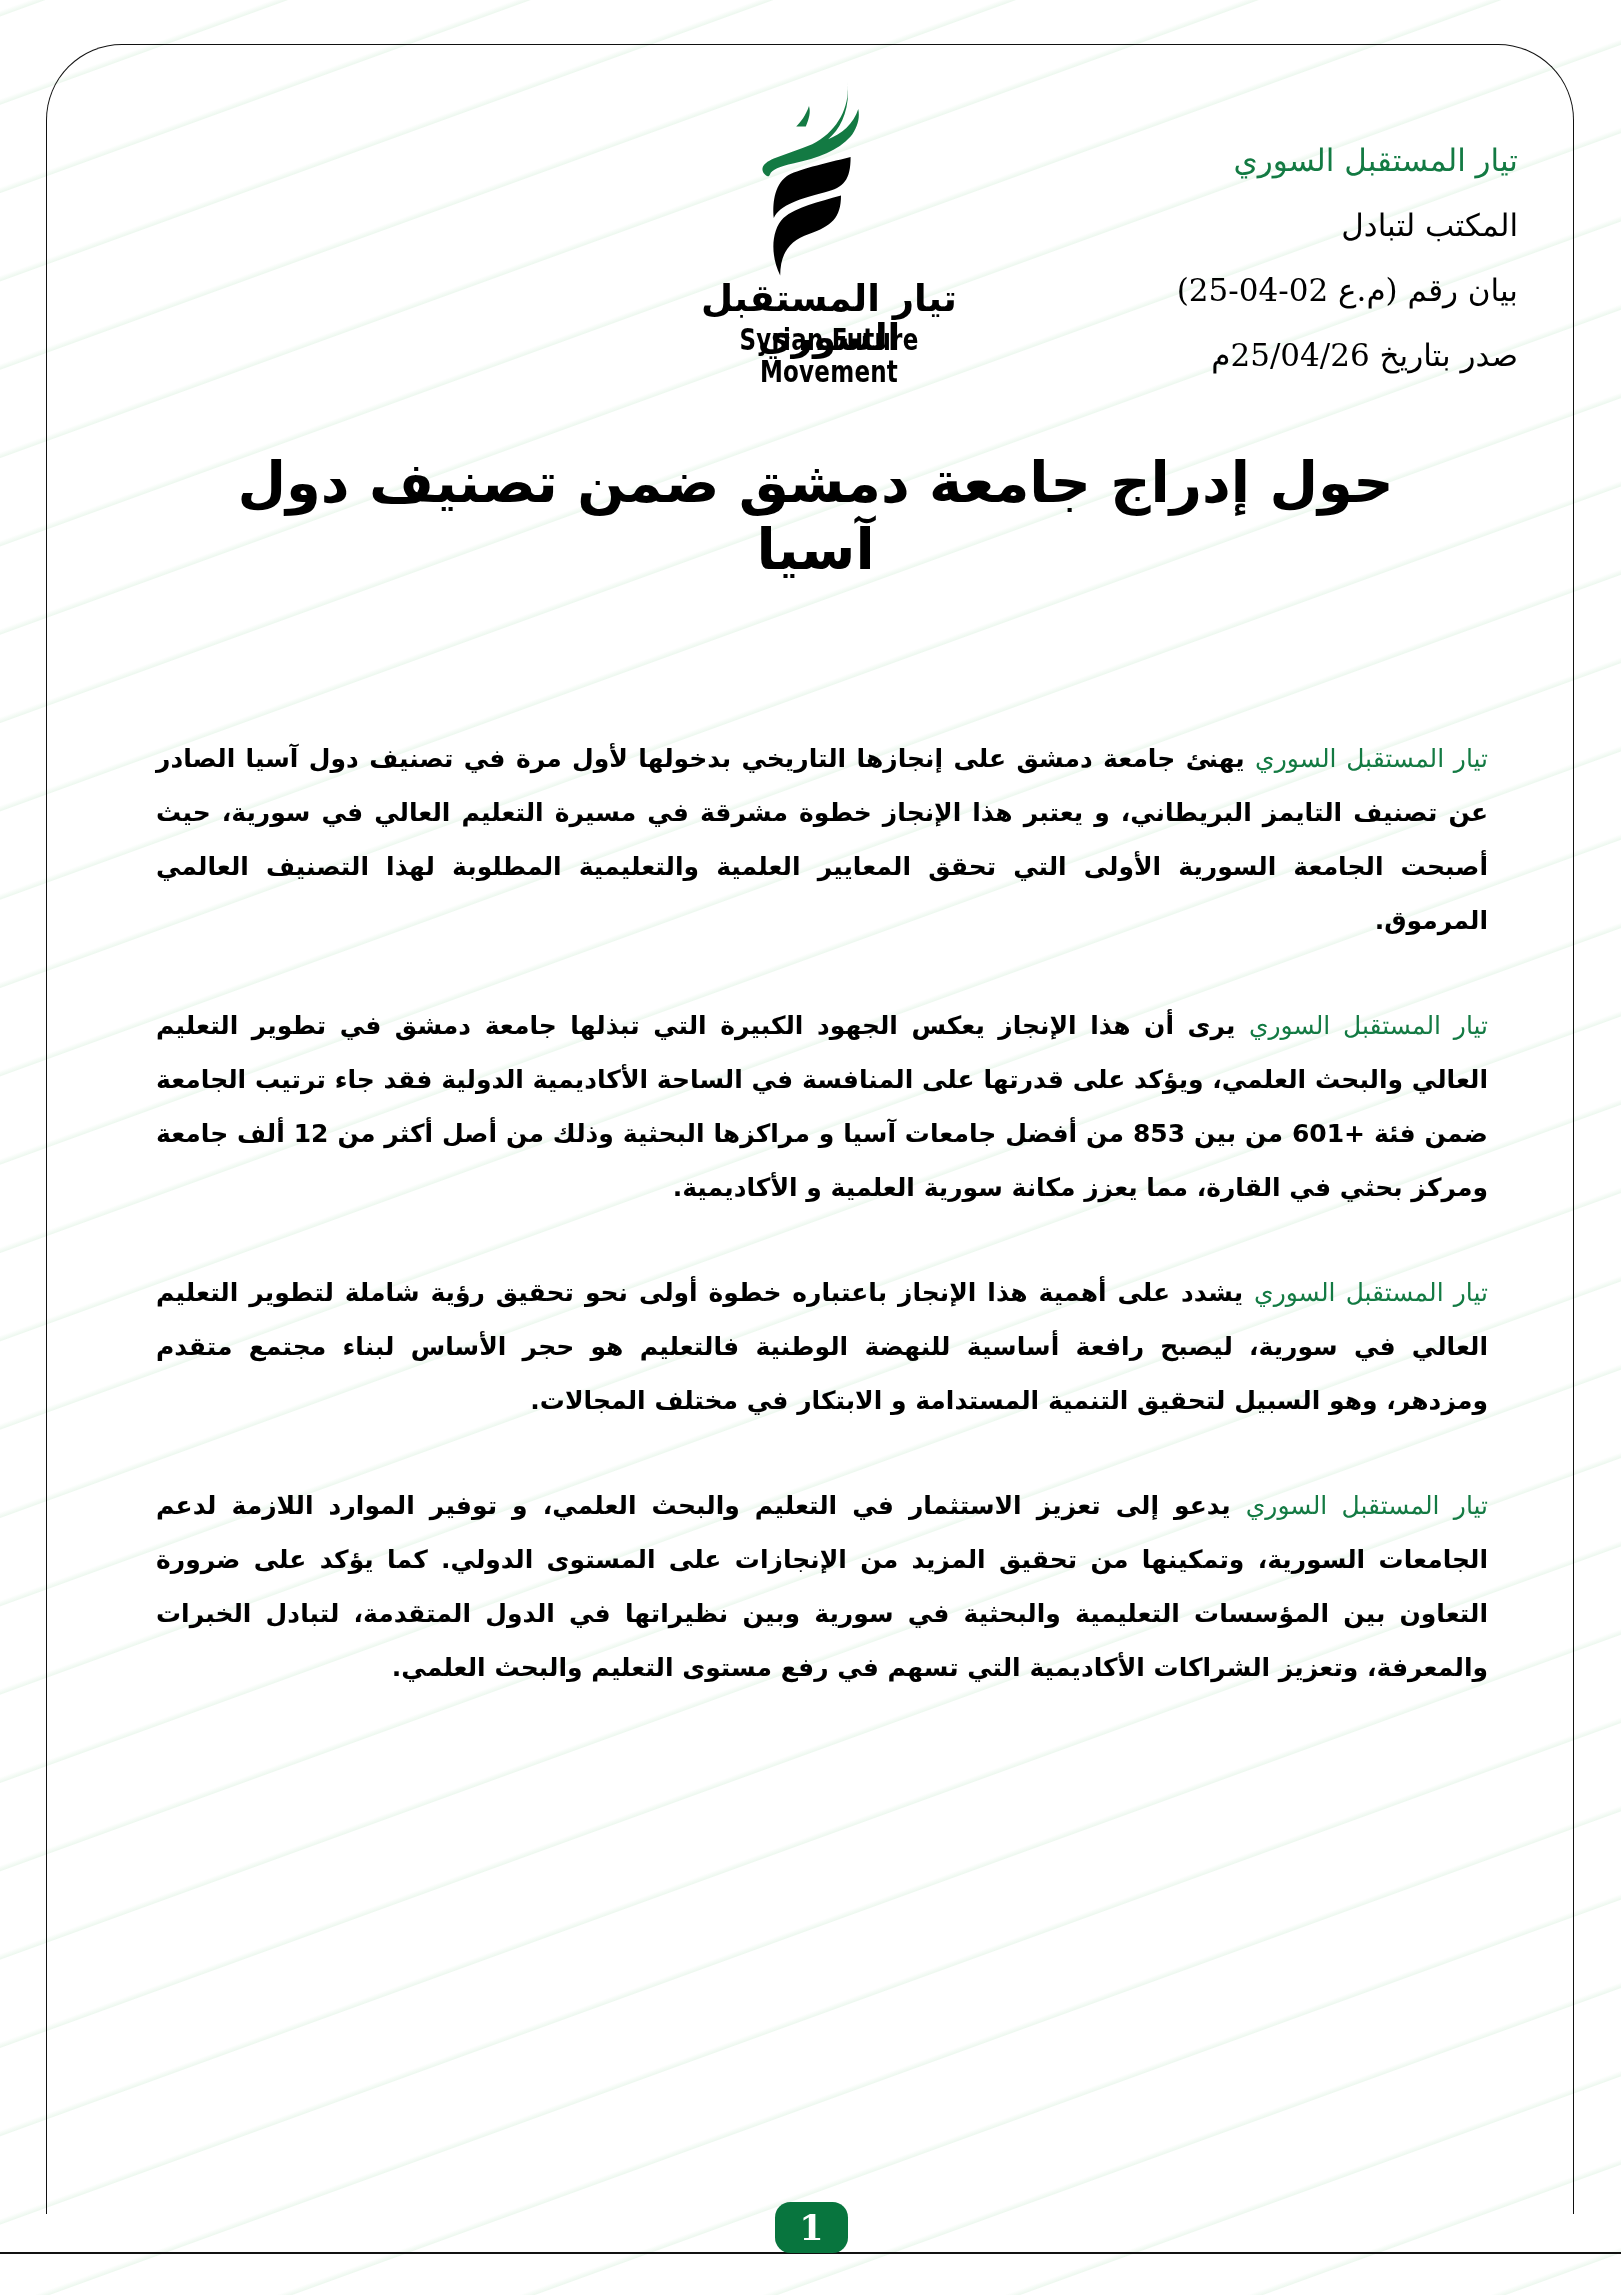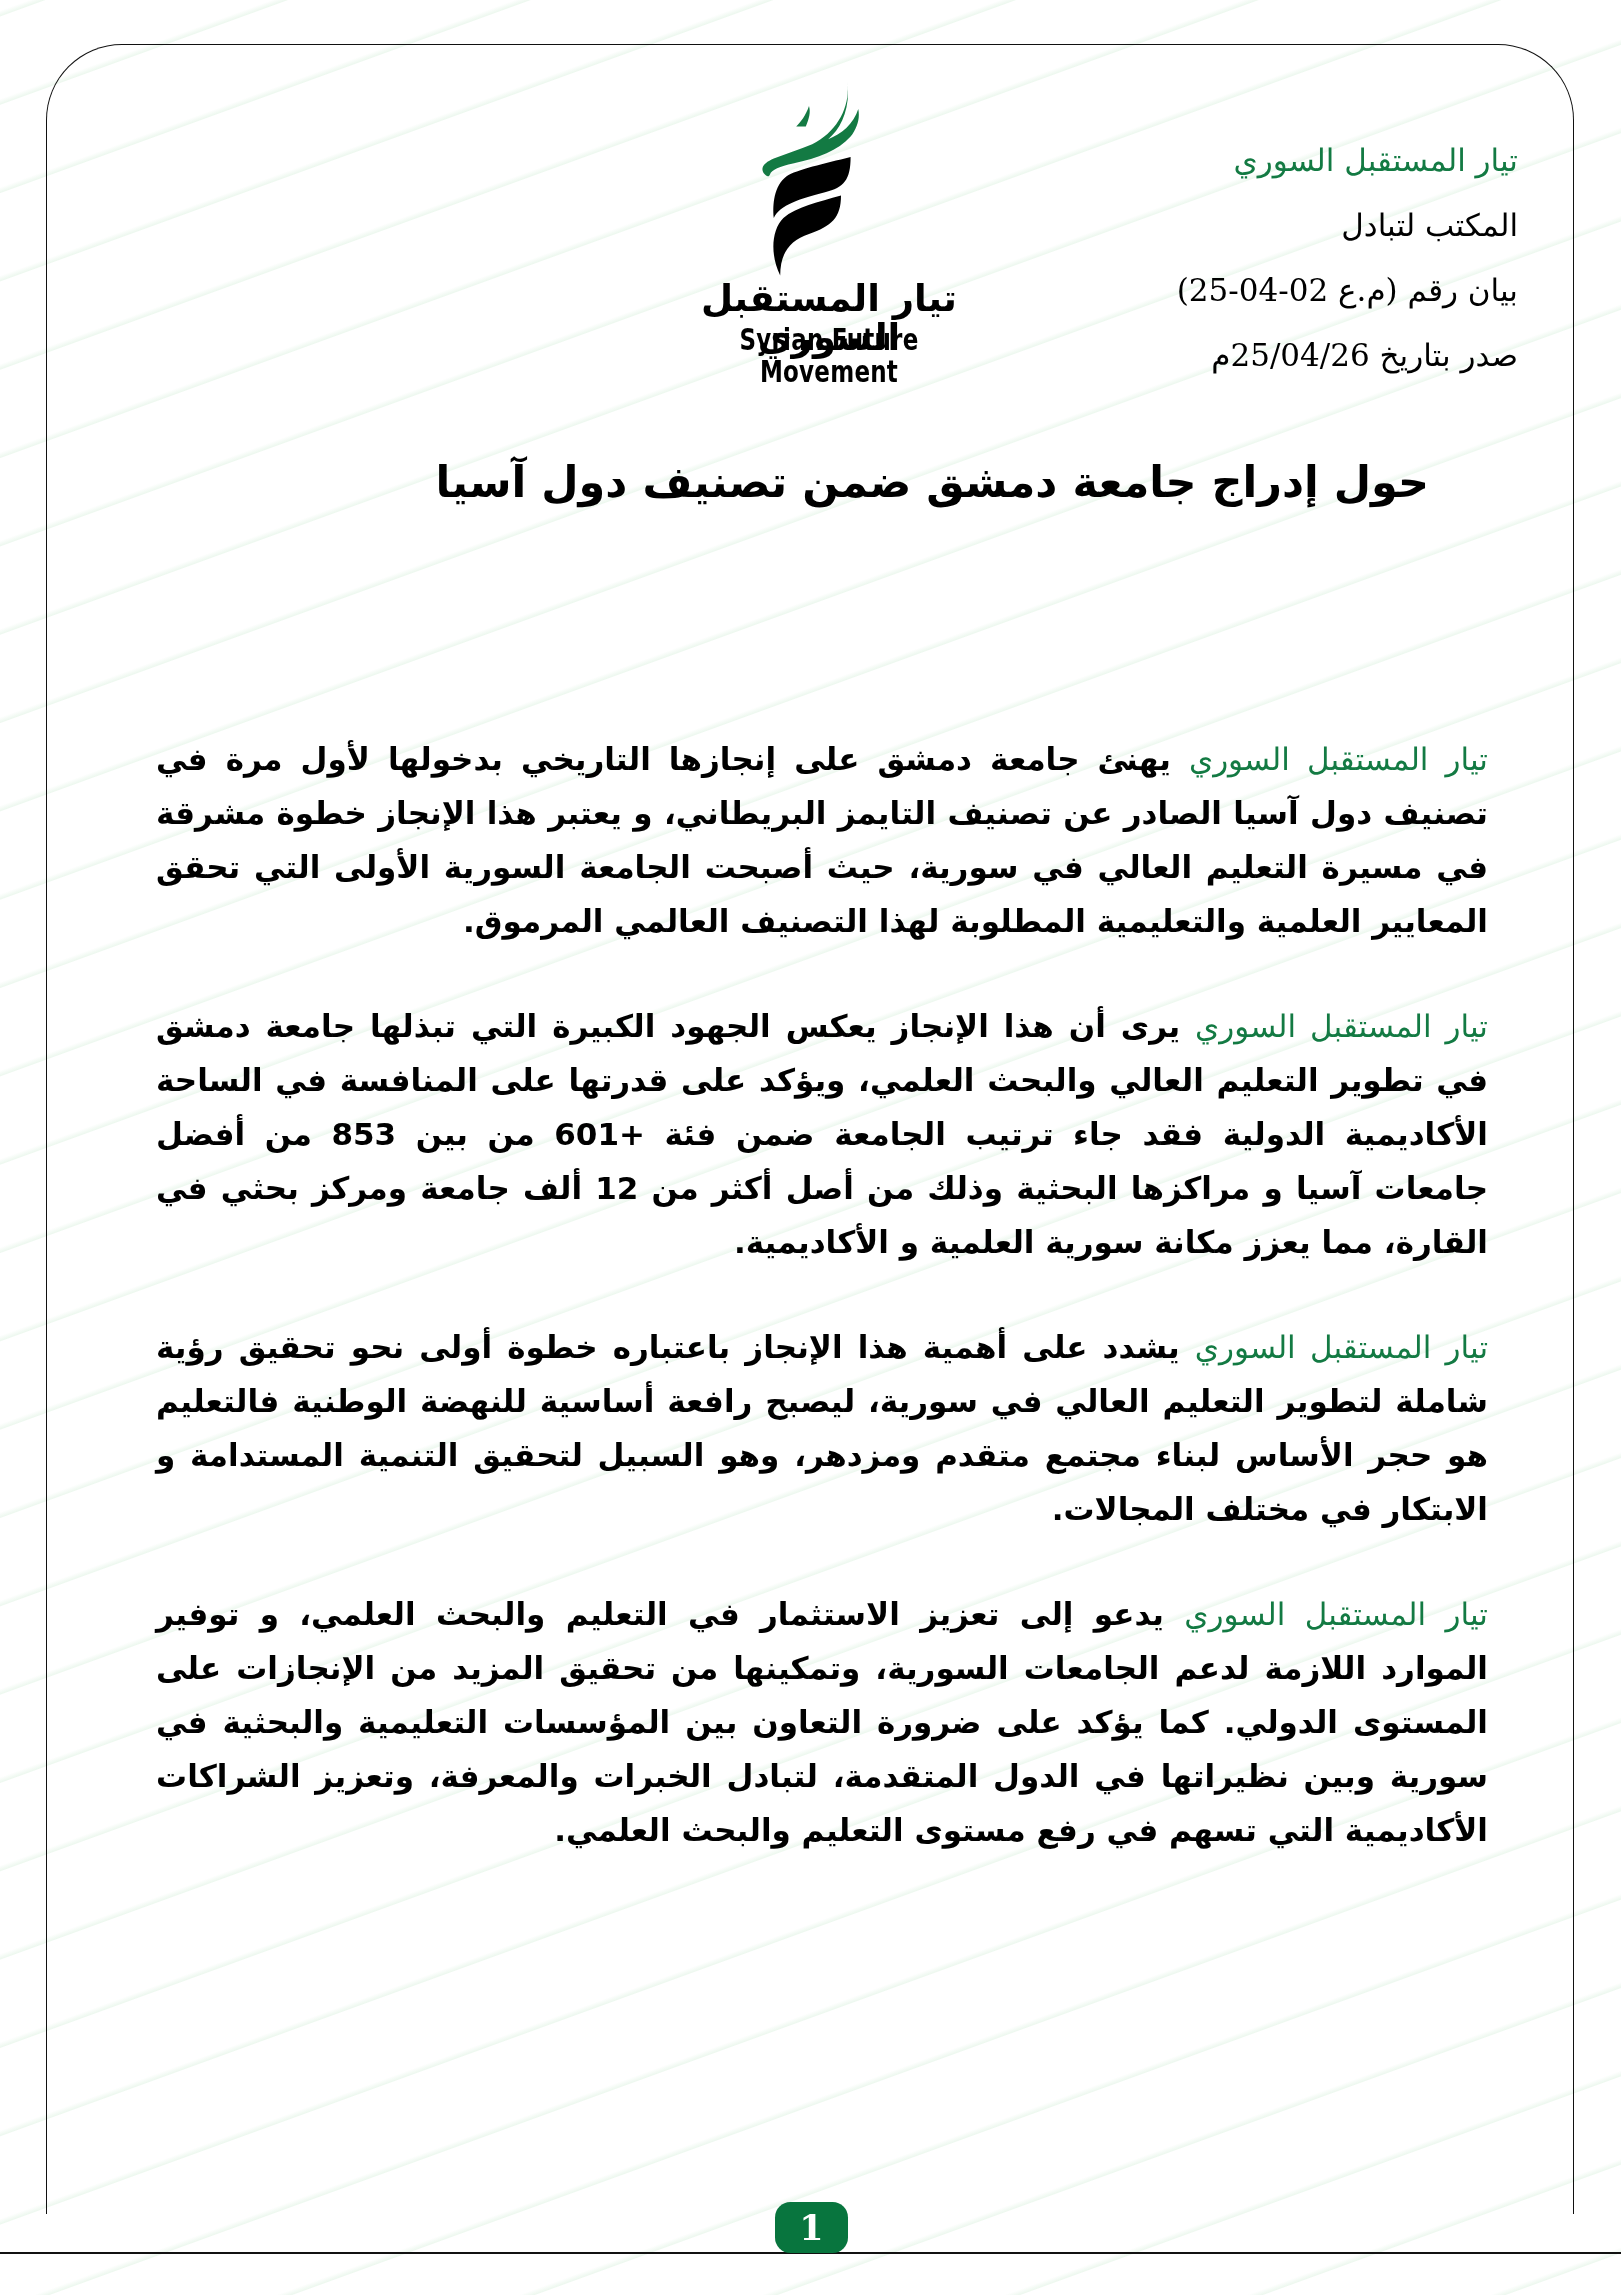--- a/index.html
+++ b/index.html
@@ -103,38 +103,38 @@
       direction: ltr;
       transform: scaleX(0.78);
       transform-origin: center;
       letter-spacing: 0.3px;
     }
 
     
     .title {
       position: absolute;
       left: 193px;
-      right: 192px;
+      right: 183px;
       top: 449px;
-      text-align: right;
-      font-family: "DejaVu Sans", sans-serif;
-      font-weight: bold;
-      font-size: 43px;
+      text-align: center;
+      font-family: "DejaVu Sans", sans-serif;
+      font-weight: bold;
+      font-size: 56px;
       line-height: 67px;
     }
 
     
     .content {
       position: absolute;
       right: 133px;
       left: 156px;
       top: 732px;
       font-family: "DejaVu Sans", sans-serif;
       font-weight: bold;
-      font-size: 31px;
+      font-size: 25px;
       line-height: 54px;
       text-align: justify;
       text-align-last: right;
     }
     .content p {
       margin: 0 0 51px 0;
     }
     .content .org {
       color: #137a43;
       font-weight: normal;

